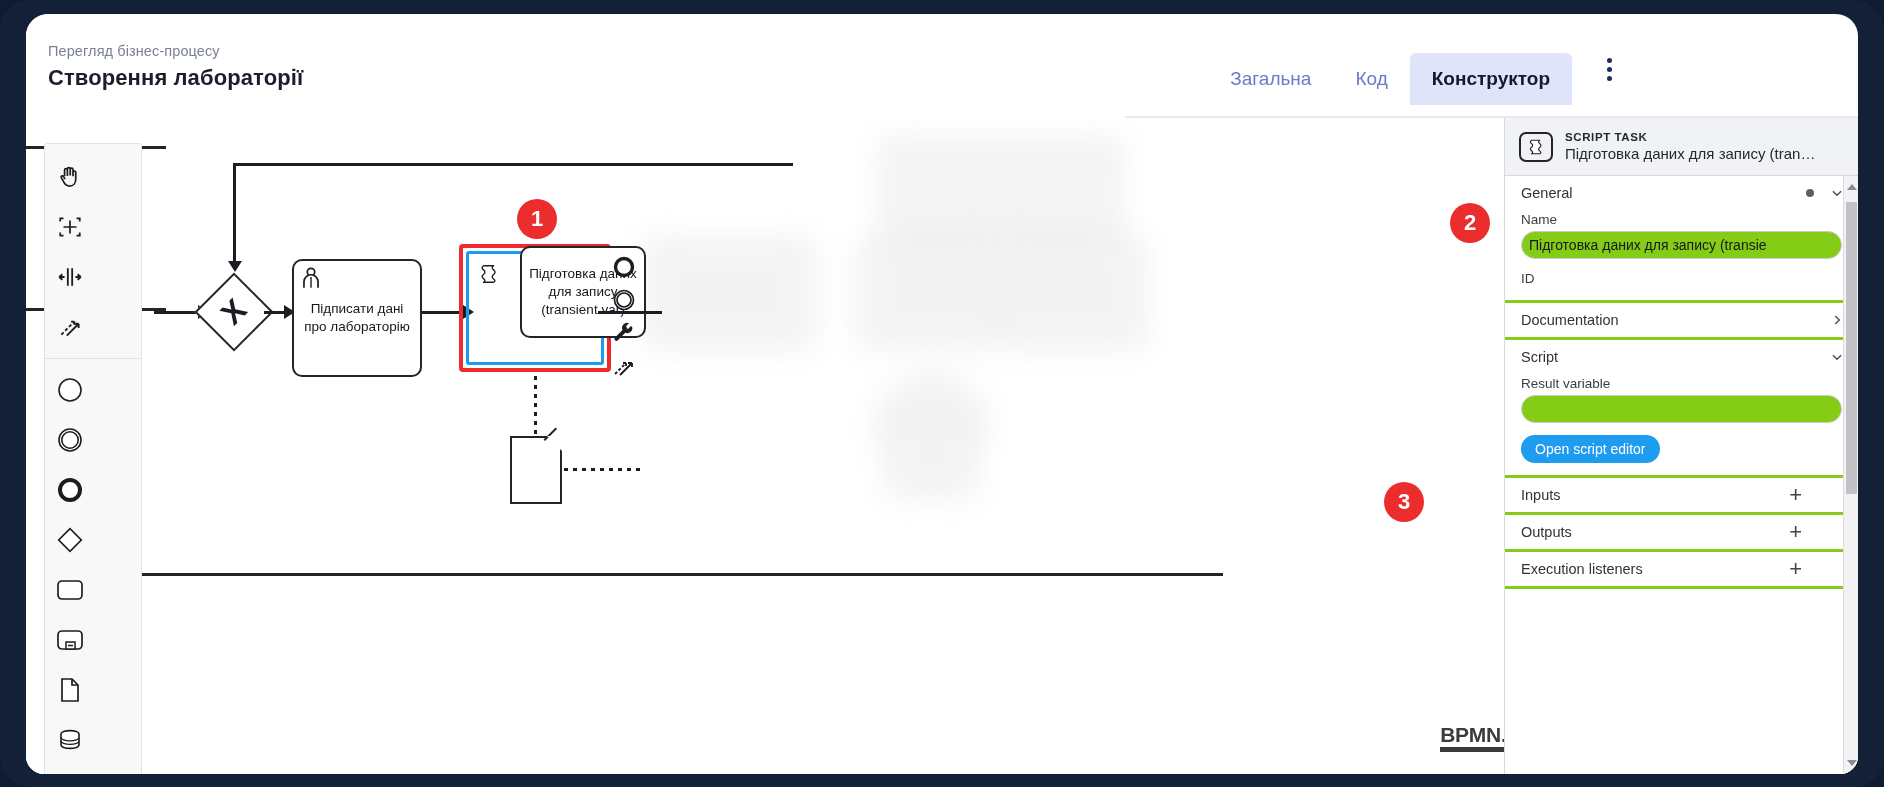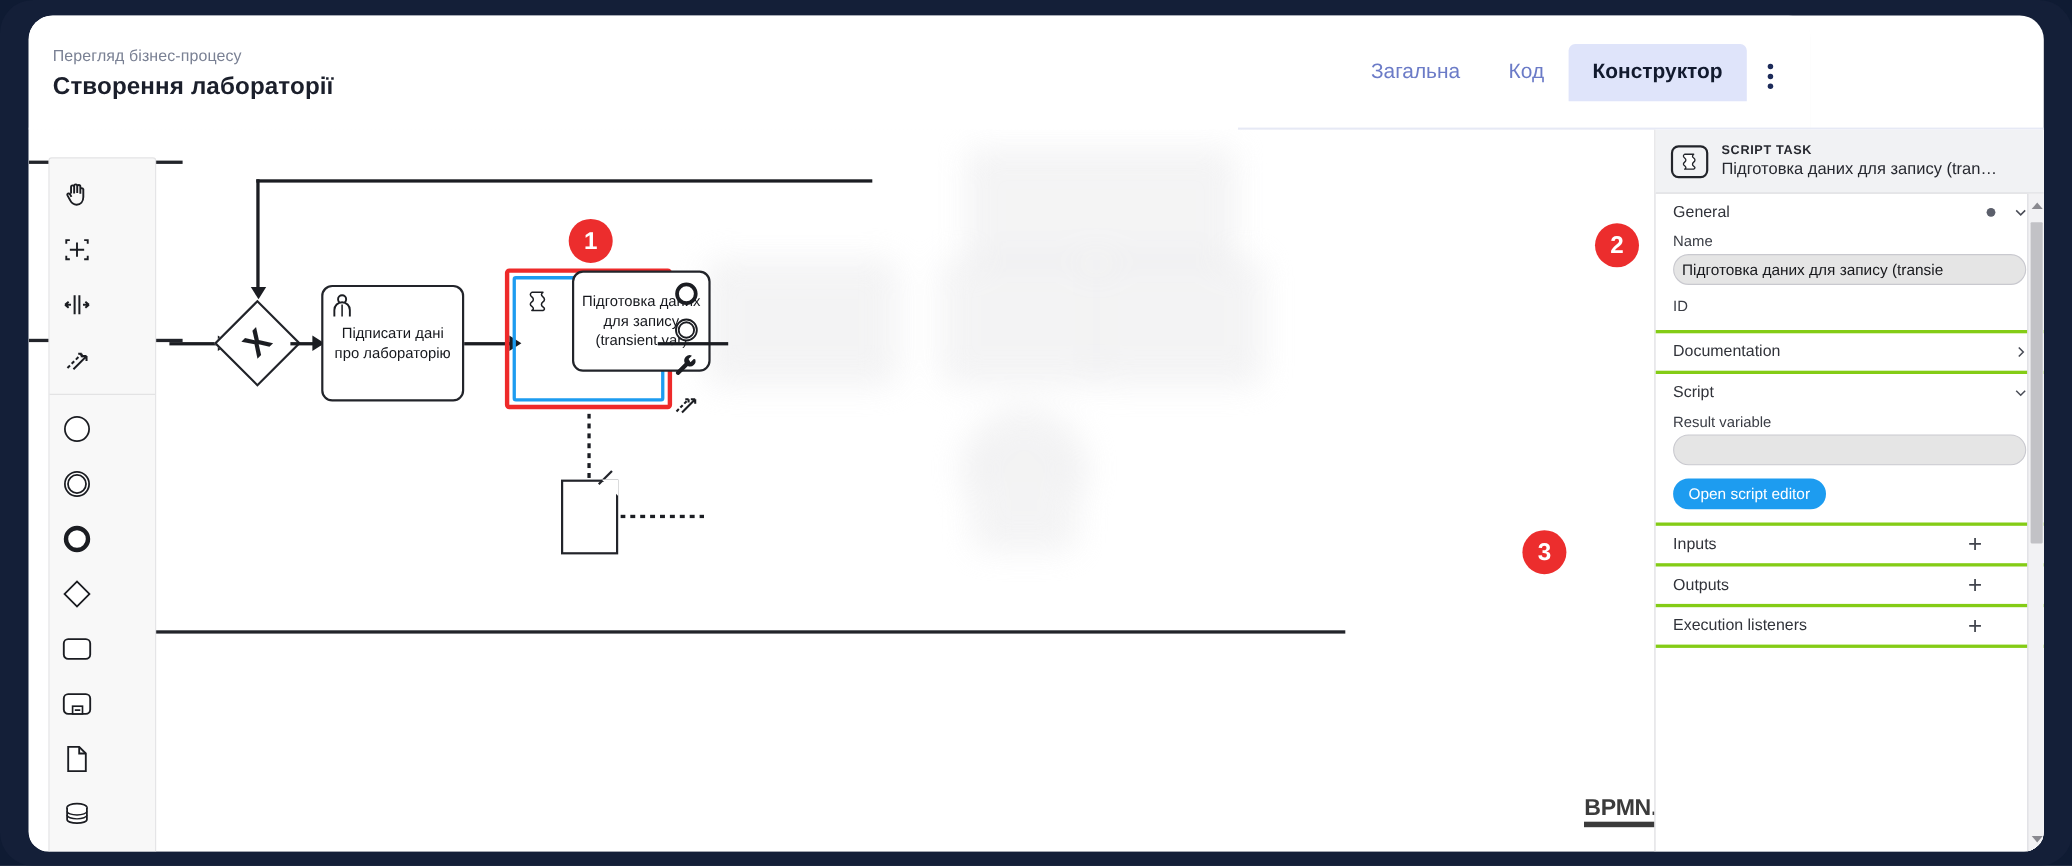--- a/index.html
+++ b/index.html
@@ -37,22 +37,22 @@
   .header-titles { position: absolute; left: 22px; top: 28px; }
   .breadcrumb {
     font-size: 14.5px; color: #7a8194; letter-spacing: .1px;
     line-height: 18px; margin-bottom: 4px;
   }
   .page-title {
     font-size: 22px; font-weight: bold; color: #1b1f2b;
     line-height: 28px; letter-spacing: .1px;
   }
   .tabs {
-    position: absolute; right: 58px; top: 26px;
-    display: flex; align-items: flex-start; height: 78px;
+    position: absolute; right: 74px; top: 26px;
+    display: flex; align-items: center; height: 78px;
   }
   .tab {
     display: flex; align-items: center; justify-content: center;
     padding: 0 22px; height: 52px;
     font-size: 19px; color: #6b7bc7; cursor: pointer;
     border-radius: 6px 6px 0 0;
     white-space: nowrap;
   }
   .tab.active {
     background: #dfe4fa; color: #121a2e; font-weight: bold;
@@ -104,21 +104,21 @@
     width: 49px; height: 50px;
     display: flex; align-items: center; justify-content: center;
     cursor: pointer;
   }
   .pdiv { width: 100%; height: 1px; background: #e0e0e2; margin: 6px 0; }
   .ptool svg { display: block; }
 
   
   .bp { position: absolute; }
   .task {
-    width: 130px; height: 106px;
+    width: 130px; height: 118px;
     border: 2px solid #22242a;
     border-radius: 10px;
     background: #fff;
     display: flex; align-items: center; justify-content: center;
     text-align: center;
     font-size: 13.5px; color: #16181d; line-height: 18px;
     padding: 4px 6px;
   }
   .gateway {
     width: 56px; height: 56px; border: 2px solid #22242a;
@@ -240,21 +240,21 @@
     margin-right: 42px; cursor: pointer;
   }
   .field { padding: 0 16px 10px 16px; }
   .field label {
     display: block; font-size: 13.5px; color: #3a3d45;
     margin: 2px 0 4px 0;
   }
   .field input {
     width: 100%; height: 28px;
     border: 1px solid #c9c9cf; border-radius: 14px;
-    background: #e5e5e5; padding: 0 7px;
+    background: #84cc16; padding: 0 7px;
     font-size: 14px; color: #17181c;
     font-family: "Liberation Sans", sans-serif;
   }
   .btn-primary {
     display: inline-block; margin: 2px 0 12px 16px;
     background: #1d9cf0; color: #fff;
     border: none; border-radius: 14px;
     height: 28px; padding: 0 14px;
     font-size: 14px; cursor: pointer;
     font-family: "Liberation Sans", sans-serif;

